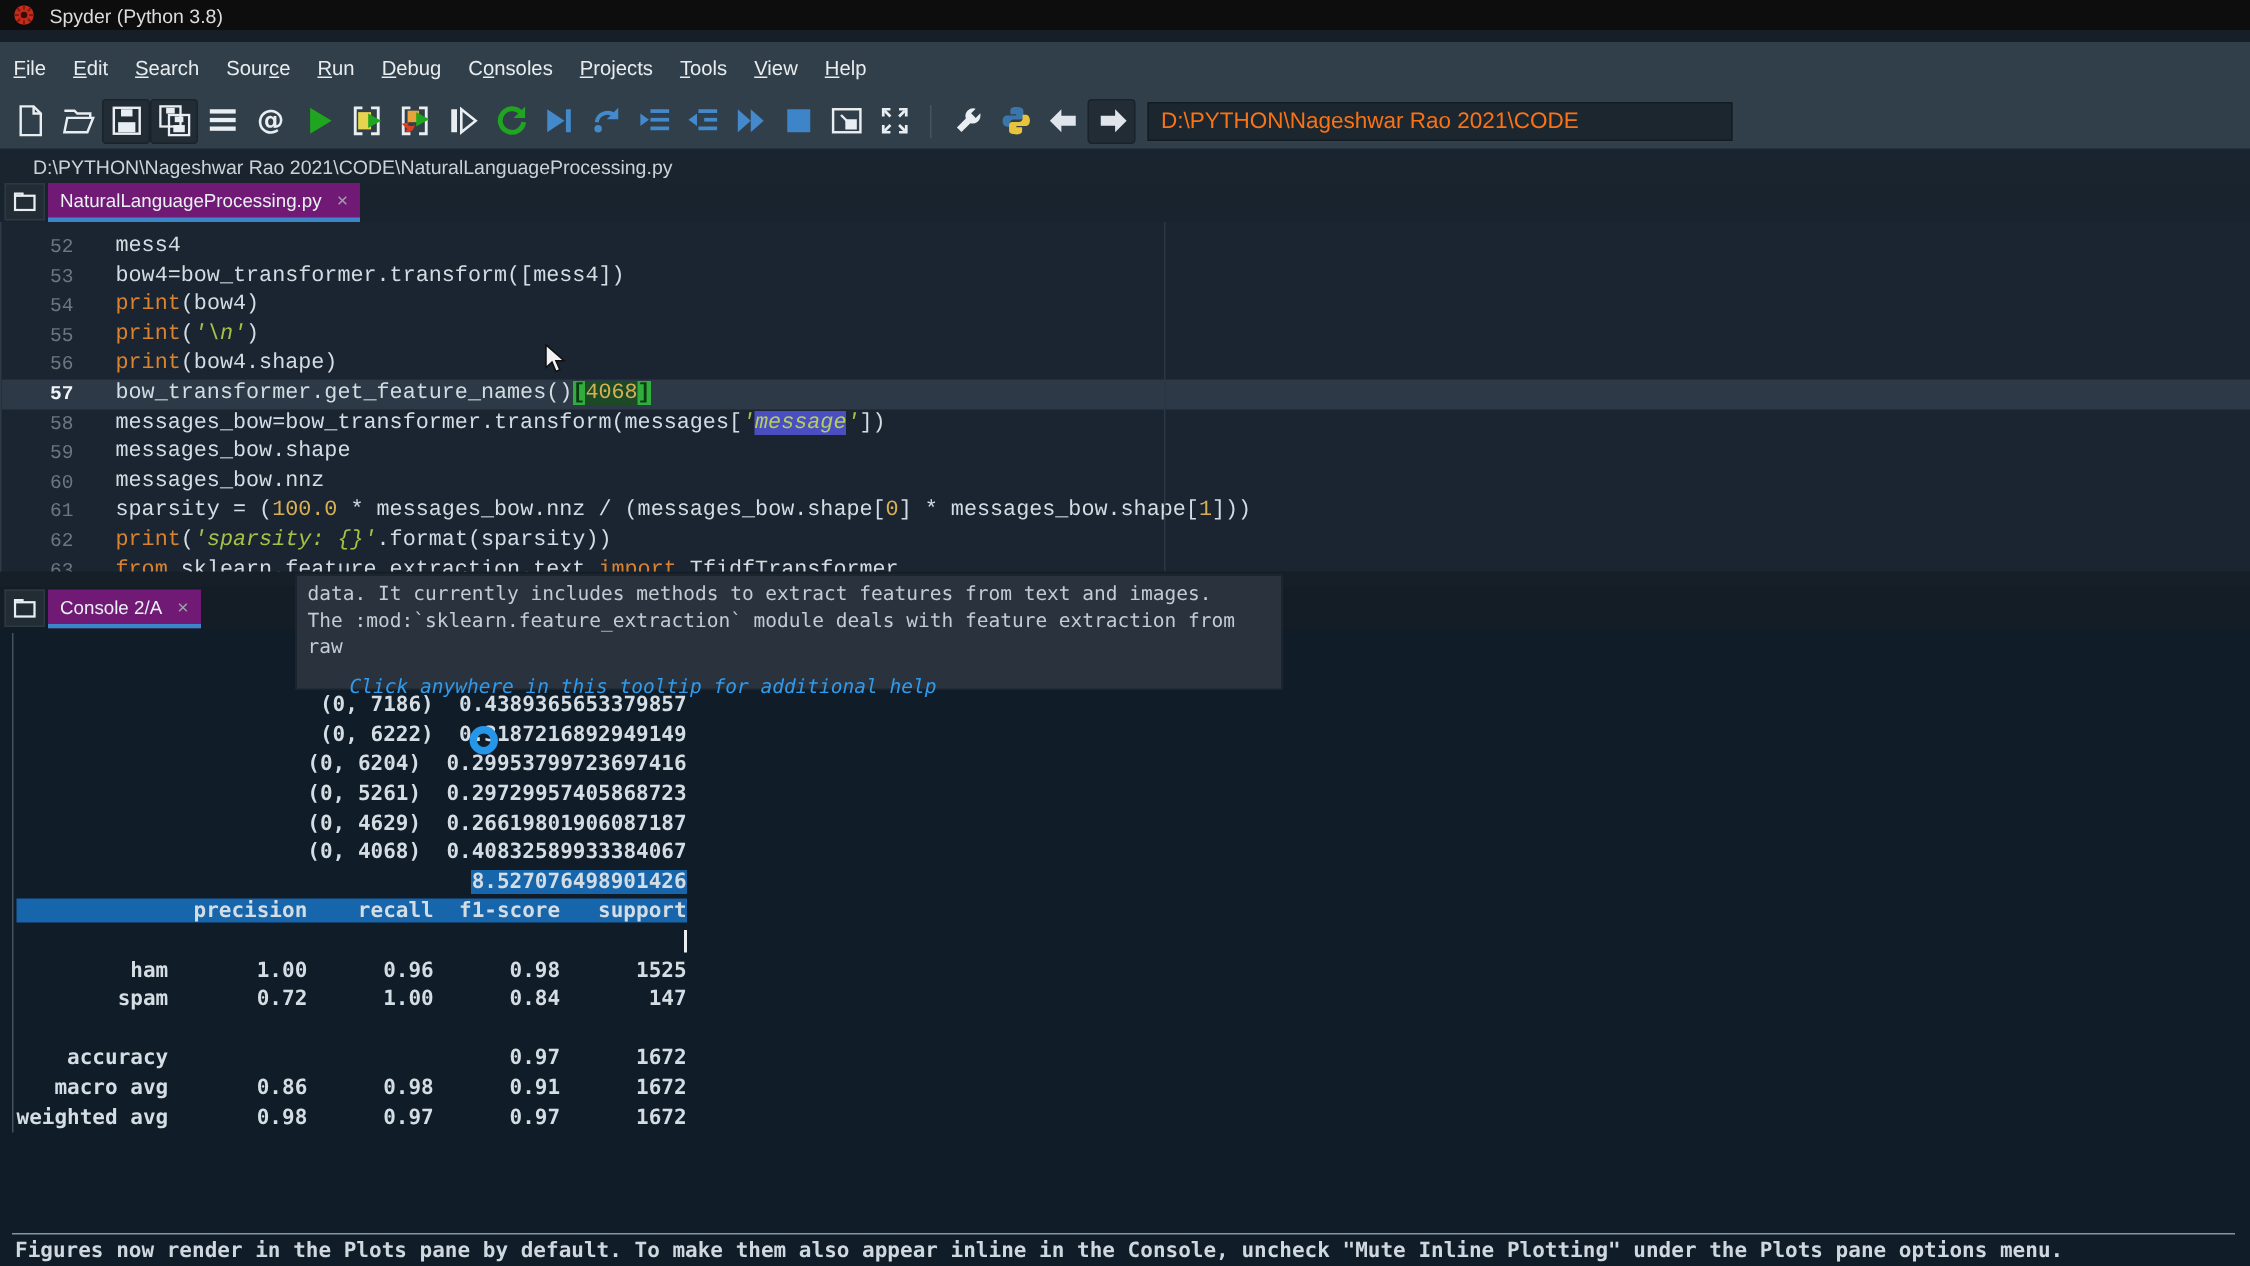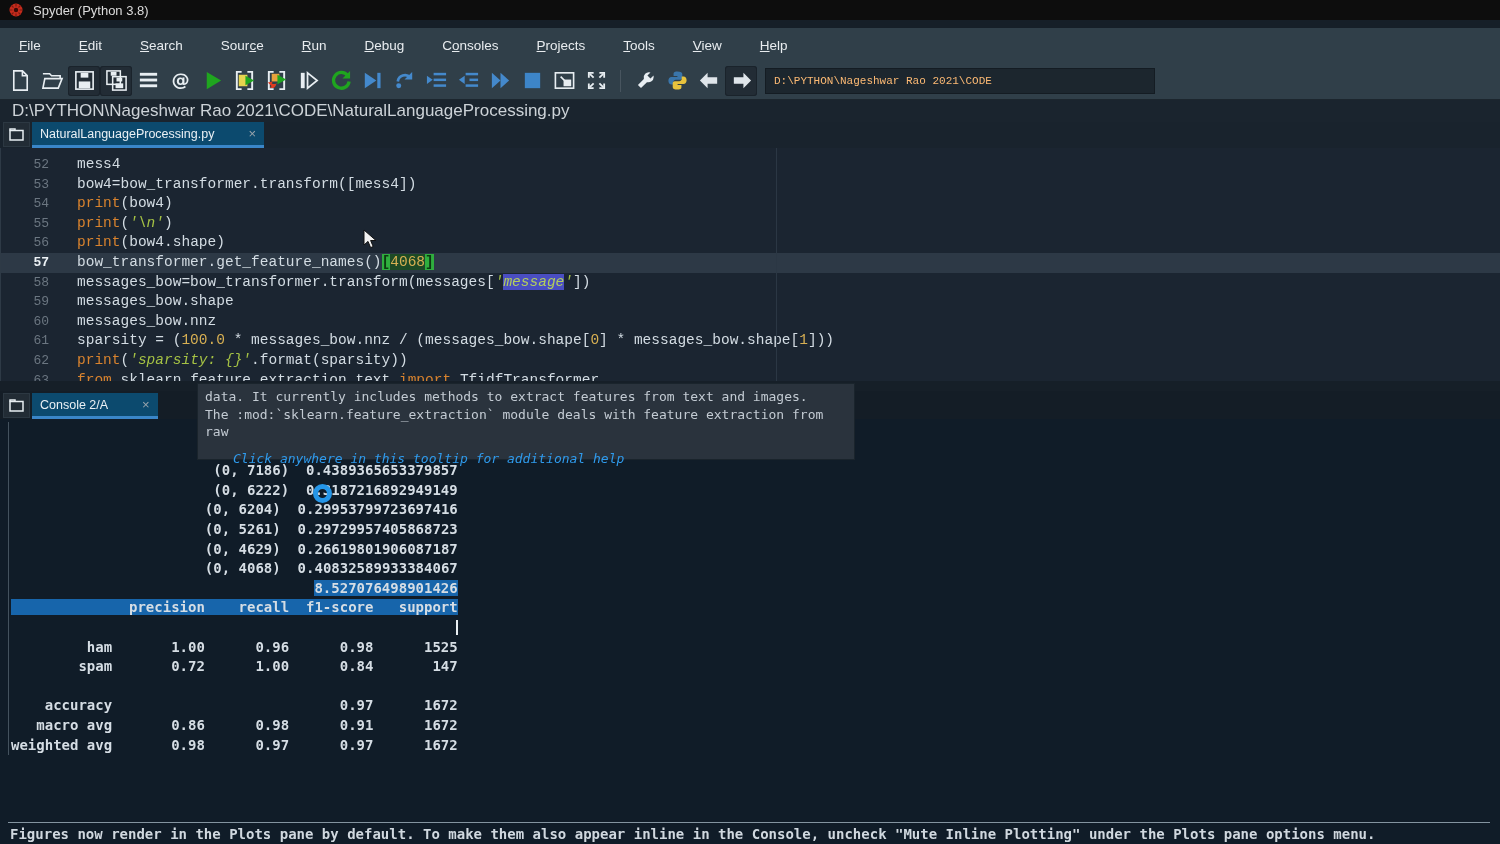--- a/index.html
+++ b/index.html
@@ -5,43 +5,43 @@
   html,body{margin:0;padding:0;background:#10181f;}
   #app{position:relative;width:1500px;height:844px;overflow:hidden;background:#161f28;
        font-family:"Liberation Sans",sans-serif;}
   
   .titlebar{position:absolute;left:0;top:0;width:100%;height:20px;background:#0d0d0d;
             display:flex;align-items:center;color:#dcdcdc;font-size:13px;}
   .titlebar .app-icon{width:16px;height:16px;margin:0 9px 0 8px;}
   
   .menubar{position:absolute;left:0;top:28px;width:100%;height:34px;background:#303f49;
            display:flex;align-items:center;color:#e8ecef;font-size:13.5px;}
-  .menu-item{padding:0 19px;cursor:default;}
+  .menu-item{padding:0 9px;cursor:default;}
   .menu-item u{text-decoration:underline;}
   
   .toolbar{position:absolute;left:0;top:62px;width:100%;height:38px;background:#303f49;
            display:flex;align-items:center;padding-left:4px;box-sizing:border-box;border-bottom:1px solid #1c262e;}
   .tbtn{width:32px;height:30px;display:flex;align-items:center;justify-content:center;border-radius:3px;flex:0 0 auto;}
   .tbtn svg{width:23px;height:23px;}
   .tbtn.pressed{background:#222c35;box-shadow:inset 0 0 0 1px #1a232b;}
   .tsep{width:1px;height:22px;background:#48555f;margin:0 8px;flex:0 0 auto;}
   .wd-field{margin-left:8px;width:372px;height:24px;background:#1c262e;border:1px solid #141c23;
-            color:#fdba74;font-size:11px;padding:0 8px;font-family:Liberation Mono, monospace;}
+            color:#f97316;font-size:15px;padding:0 8px;font-family:Liberation Sans, sans-serif;}
   
   .breadcrumb{position:absolute;left:0;top:100px;width:100%;height:22px;background:#1a242e;
-              color:#ccd2d7;font-size:17px;display:flex;align-items:center;padding-left:12px;box-sizing:border-box;}
+              color:#ccd2d7;font-size:13px;display:flex;align-items:center;padding-left:22px;box-sizing:border-box;}
   
   .tabbar{position:absolute;left:0;width:100%;height:26px;background:#19232d;display:flex;align-items:flex-end;}
   .tabbar-editor{top:122px;}
   .tabbar-console{top:391px;height:28px;background:#141d26;}
   .browse-btn{width:25px;height:23px;background:#222c35;border:1px solid #2c3842;margin:0 2px 1px 3px;
               display:flex;align-items:center;justify-content:center;}
   .browse-btn svg{width:15px;height:13px;}
-  .tab{height:23px;background:#0c4a6e;border-bottom:3px solid #3a86c8;display:flex;align-items:center;
-       color:#eaf0f4;font-size:12.5px;padding:0 8px;margin-bottom:0;gap:24px;}
+  .tab{height:23px;background:#701a75;border-bottom:3px solid #3a86c8;display:flex;align-items:center;
+       color:#eaf0f4;font-size:12.5px;padding:0 8px;margin-bottom:0;}
   .tab .close{color:#99a4ac;margin-left:10px;font-size:13px;}
   
   .editor{position:absolute;left:0;top:148px;width:100%;height:233px;background:#1b2531;overflow:hidden;
           border-left:1px solid #2e3a46;box-sizing:border-box;
           font-family:Liberation Mono, monospace;font-size:14.5px;}
   .col-guide{position:absolute;left:775px;top:0;width:1px;height:100%;background:#2b3744;}
   .eline{position:relative;height:19.6px;line-height:19.6px;white-space:pre;display:flex;}
   .eline.active{background:#2d3946;}
   .gut{width:48px;flex:0 0 auto;text-align:right;color:#6b7681;font-size:13px;}
   .ecode{padding-left:28px;color:#d3dce3;}

